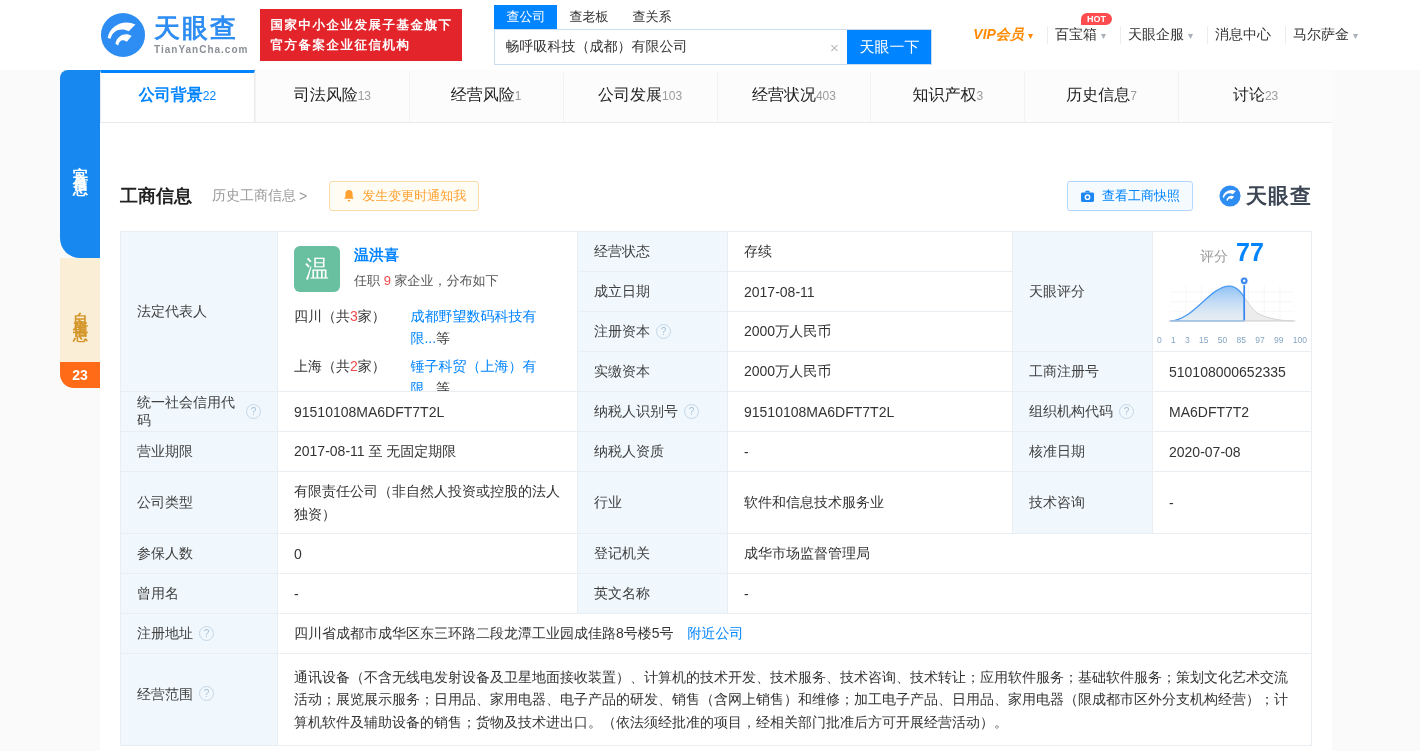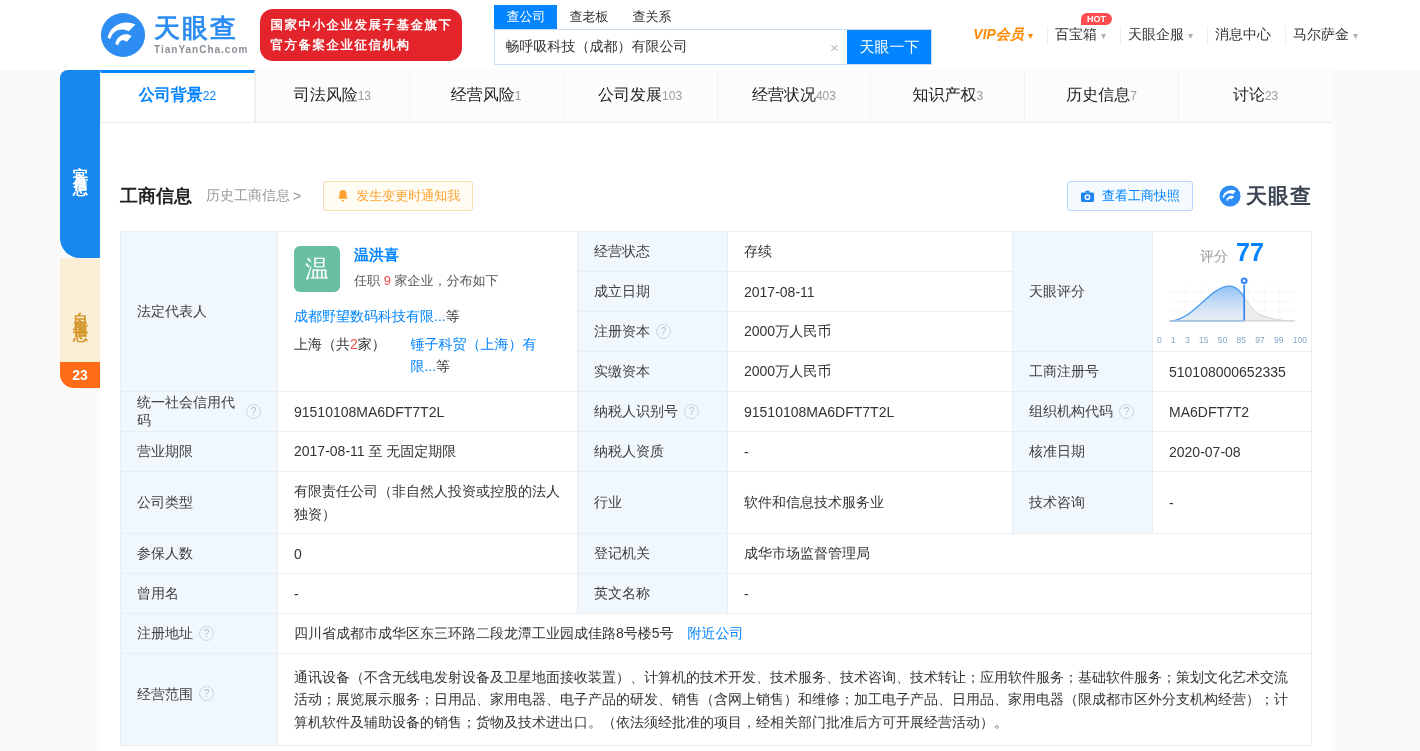--- a/index.html
+++ b/index.html
@@ -10,21 +10,21 @@
   html,body{width:1420px;height:751px;overflow:hidden;}
   body{font-family:"Liberation Sans","DejaVu Sans",sans-serif;background:#fafafa;color:var(--txt);position:relative;}
 
   
   .topbar{position:absolute;top:0;left:0;width:1420px;height:70px;background:#fff;z-index:5;}
   .topbar-inner{display:flex;align-items:center;height:100%;padding-left:100px;}
   .logo{display:flex;align-items:center;gap:8px;cursor:pointer;}
   .logo-brand{font-size:26px;font-weight:bold;color:#2e8df2;letter-spacing:2px;line-height:1;}
   .logo-domain{font-size:10px;color:#8a8f96;letter-spacing:1px;margin-top:3px;font-weight:bold;}
   .cert-badge{margin-left:12px;background:#e3242b;color:#fff;font-size:12.5px;font-weight:bold;
-    padding:6px 10px;line-height:1.6;letter-spacing:1.5px;white-space:nowrap;border-radius:13px;}
+    padding:6px 10px;line-height:1.6;letter-spacing:1.5px;white-space:nowrap;}
   .search-area{margin-left:32px;width:438px;}
   .search-tabs{display:flex;height:24px;}
   .search-tab{font-size:13px;color:#333;padding:3px 12px;cursor:pointer;}
   .search-tab.active{background:var(--blue);color:#fff;}
   .search-box{display:flex;height:36px;border:1px solid #c9dcf0;background:#fff;}
   .search-input{flex:1;border:none;outline:none;font-size:14px;padding:0 10px;color:#333;font-family:inherit;}
   .search-clear{width:26px;display:flex;align-items:center;justify-content:center;color:#bbb;font-size:15px;cursor:pointer;}
   .search-btn{width:84px;background:var(--blue);color:#fff;border:none;font-size:15px;cursor:pointer;font-family:inherit;}
   .top-nav{margin-left:auto;padding-right:48px;display:flex;align-items:center;font-size:14px;color:#333;}
   .nav-item{display:flex;align-items:center;gap:4px;padding:0 14px;cursor:pointer;position:relative;white-space:nowrap;}
@@ -51,21 +51,21 @@
     border-left:1px solid #f2f2f2;border-top:3px solid transparent;padding-top:12px;}
   .ptab:first-child{border-left:none;}
   .ptab-label{font-size:16px;color:#222;}
   .ptab-count{font-size:12px;color:#9b9b9b;}
   .ptab.active{background:#fff;border-top:3px solid var(--blue);border-right:1px solid #ebebeb;border-left:1px solid #ebebeb;}
   .ptab.active .ptab-label{color:var(--blue);font-weight:bold;}
   .ptab.active .ptab-count{color:var(--blue);}
 
   .section-head{display:flex;align-items:center;margin:58px 20px 0 20px;}
   .section-title{font-size:18px;font-weight:bold;color:#222;text-align:center;}
-  .history-link{margin-left:14px;font-size:14px;color:#999;cursor:pointer;display:flex;align-items:center;gap:3px;}
+  .history-link{margin-left:20px;font-size:14px;color:#999;cursor:pointer;display:flex;align-items:center;gap:3px;}
   .notify-btn{margin-left:22px;display:flex;align-items:center;gap:6px;background:#fffcf4;border:1px solid #f8dcae;
     border-radius:3px;color:#ffa02f;font-size:13px;padding:5px 12px;cursor:pointer;font-family:inherit;}
   .head-right{margin-left:auto;display:flex;align-items:center;}
   .snapshot-btn{display:flex;align-items:center;gap:7px;background:#f5faff;border:1px solid #b3d8ff;border-radius:3px;
     color:var(--blue);font-size:13px;padding:5px 12px;cursor:pointer;font-family:inherit;}
   .watermark{display:flex;align-items:center;gap:5px;margin-left:26px;}
   .watermark-text{font-size:21px;font-weight:bold;color:#3c4654;letter-spacing:1px;}
 
   
   .info-table{margin:20px 20px 0 20px;display:grid;width:1192px;
@@ -247,20 +247,21 @@
           <a class="link legal-name">温洪喜</a>
           <div class="legal-jobs">
             <span>任职</span>
             <span class="red">9</span>
             <span>家企业，分布如下</span>
           </div>
         </div>
       </div>
       <div class="region-rows">
         <div class="region-row">
+          <span class="region-left"><span>四川</span><span>（共</span><span class="red">3</span><span>家）</span></span>
           <span><a class="link">成都野望数码科技有限...</a><span>等</span></span>
         </div>
         <div class="region-row">
           <span class="region-left"><span>上海</span><span>（共</span><span class="red">2</span><span>家）</span></span>
           <span><a class="link">锤子科贸（上海）有限...</a><span>等</span></span>
         </div>
 
       </div>
     </div>
 

